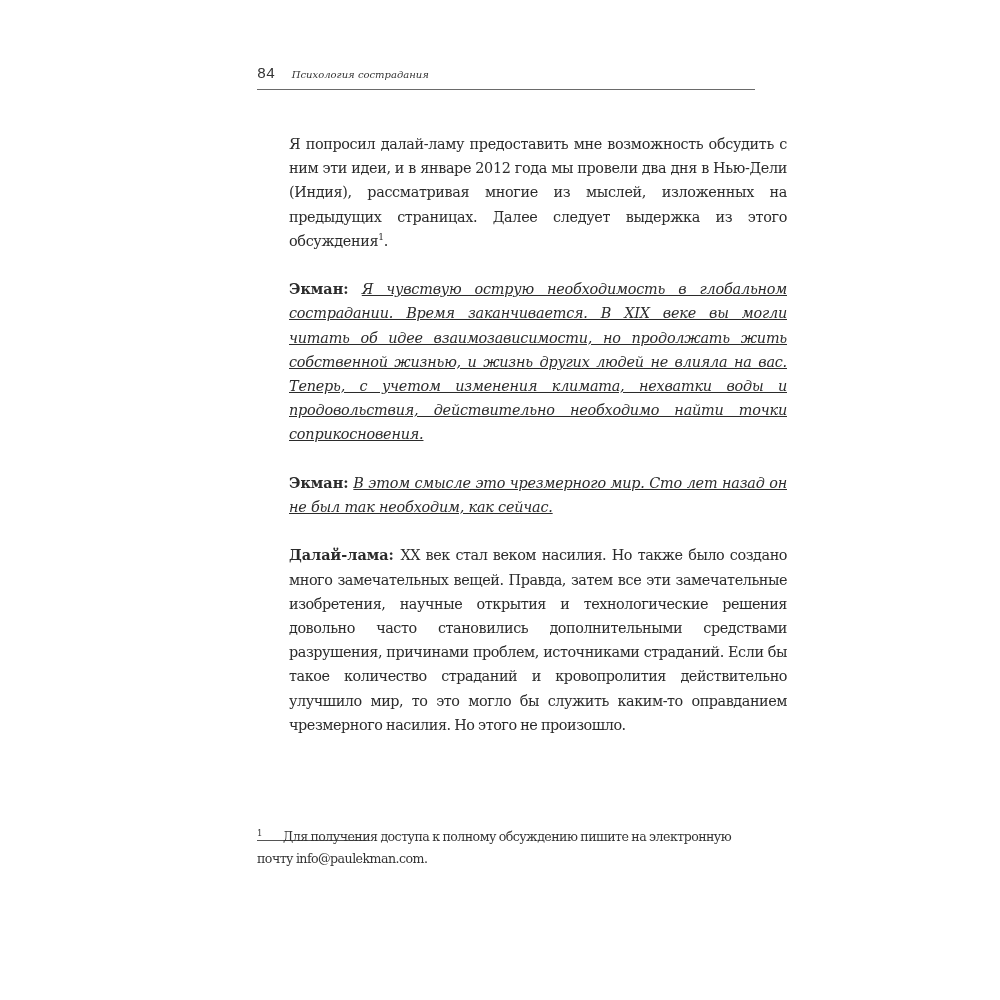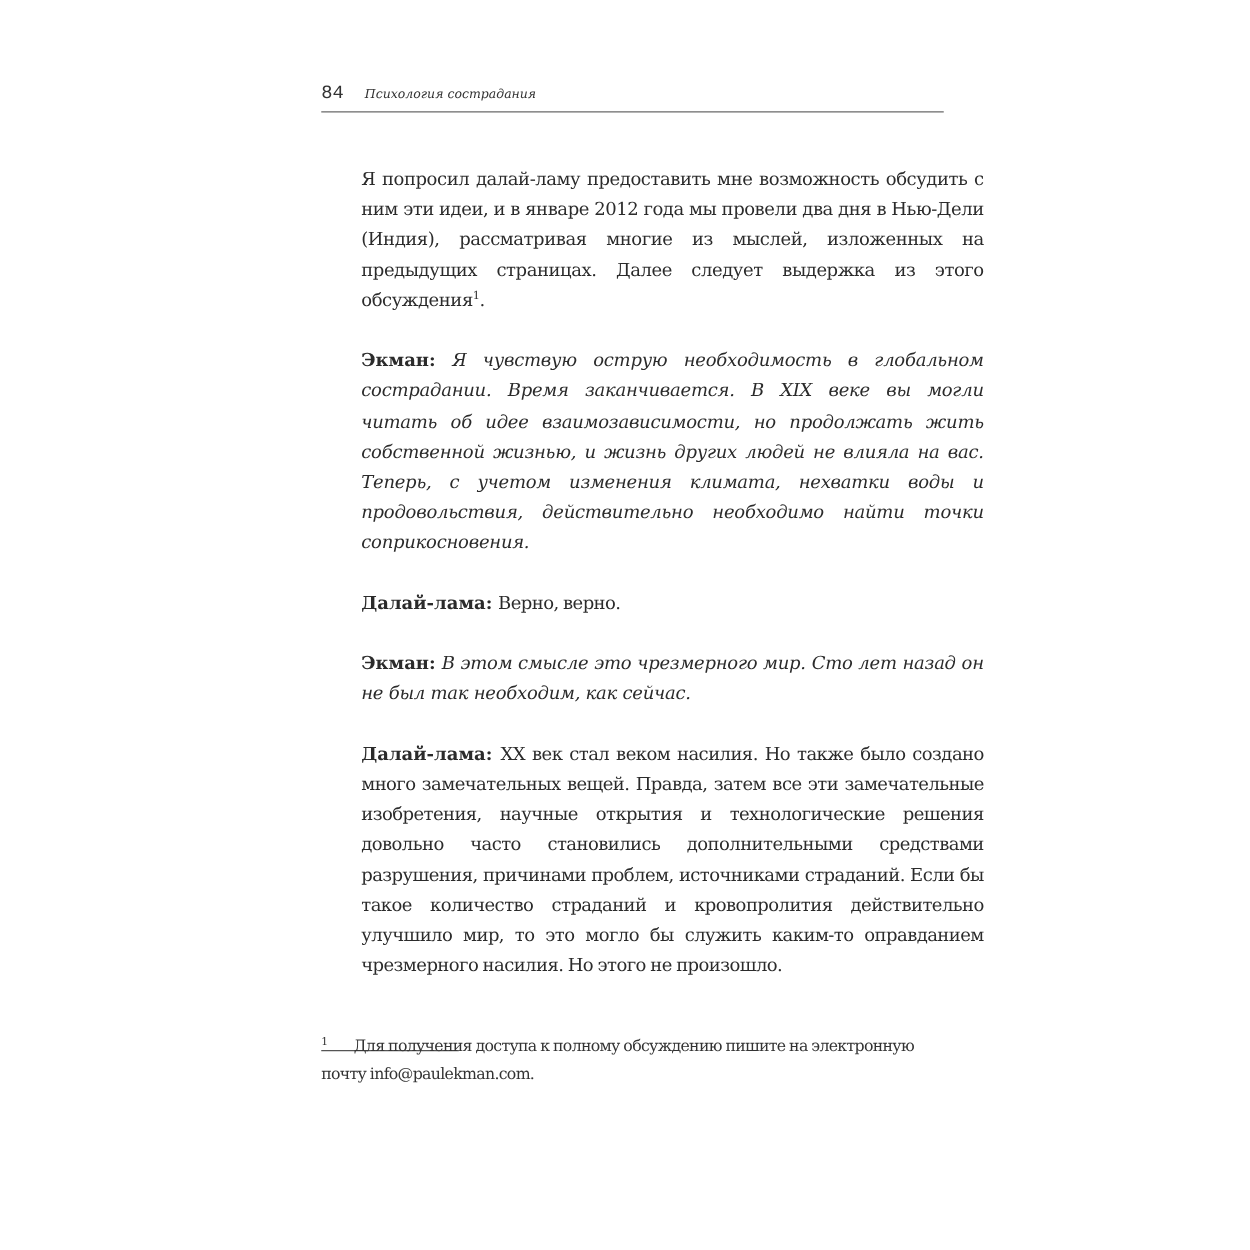--- a/index.html
+++ b/index.html
@@ -70,20 +70,21 @@
       letter-spacing: -0.35px;
       word-spacing: -0.5px;
     }
     .speaker {
       font-weight: bold;
       font-family: "DejaVu Serif", serif;
     }
     .speech-italic {
       font-style: italic;
       letter-spacing: -0.2px;
+      text-decoration: underline;
     }
     .speech-normal {
       letter-spacing: -0.45px;
       word-spacing: -0.6px;
     }
     .fn-ref {
       font-size: 9px;
       vertical-align: super;
       line-height: 0;
     }
@@ -124,21 +125,20 @@
     <span class="page-num">84</span>
     <span class="book-title">Психология сострадания</span>
   </div>
   <div class="head-rule"></div>
 
   <div class="body-text">
     <p class="para intro"><span>Я попросил далай-ламу предоставить мне возможность обсудить с ним эти идеи, и в январе 2012 года мы провели два дня в Нью-Дели (Индия), рассматривая многие из мыслей, изложенных на предыдущих страницах. Далее следует выдержка из этого обсуждения</span><span class="fn-ref">1</span><span>.</span></p>
 
     <p class="para"><span class="speaker">Экман:</span> <span class="speech-italic">Я чувствую острую необходимость в глобальном сострадании. Время заканчивается. В XIX веке вы могли читать об идее взаимозависимости, но продолжать жить собственной жизнью, и жизнь других людей не влияла на вас. Теперь, с учетом изменения климата, нехватки воды и продовольствия, действительно необходимо найти точки соприкосновения.</span></p>
 
-    <p class="para"><span class="speaker">Далай-лама:</span> <span class="speech-normal">Верно, верно.</span></p>
 
     <p class="para"><span class="speaker">Экман:</span> <span class="speech-italic">В этом смысле это чрезмерного мир. Сто лет на­зад он не был так необходим, как сейчас.</span></p>
 
     <p class="para"><span class="speaker">Далай-лама:</span> <span class="speech-normal">XX век стал веком насилия. Но также было создано много замечательных вещей. Правда, затем все эти замечатель­ные изобретения, научные открытия и технологические реше­ния довольно часто становились дополнительными средствами разрушения, причинами проблем, источниками страданий. Если бы такое количество страданий и кровопролития действительно улучшило мир, то это могло бы служить каким-то оправданием чрезмерного насилия. Но этого не произошло.</span></p>
   </div>
 
   <div class="fn-rule"></div>
   <div class="footnote">
     <span class="fn-num">1</span><span>Для получения доступа к полному обсуждению пишите на электронную почту info@paulekman.com.</span>
   </div>

